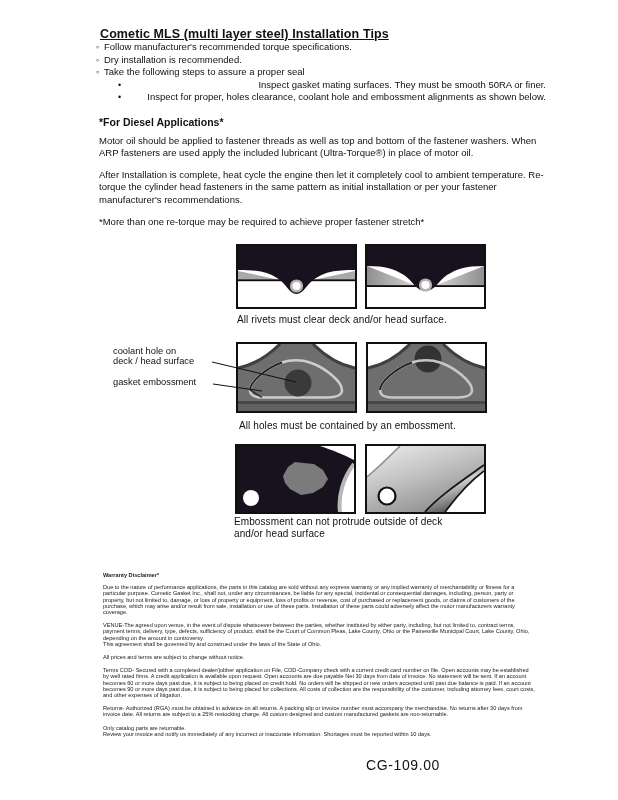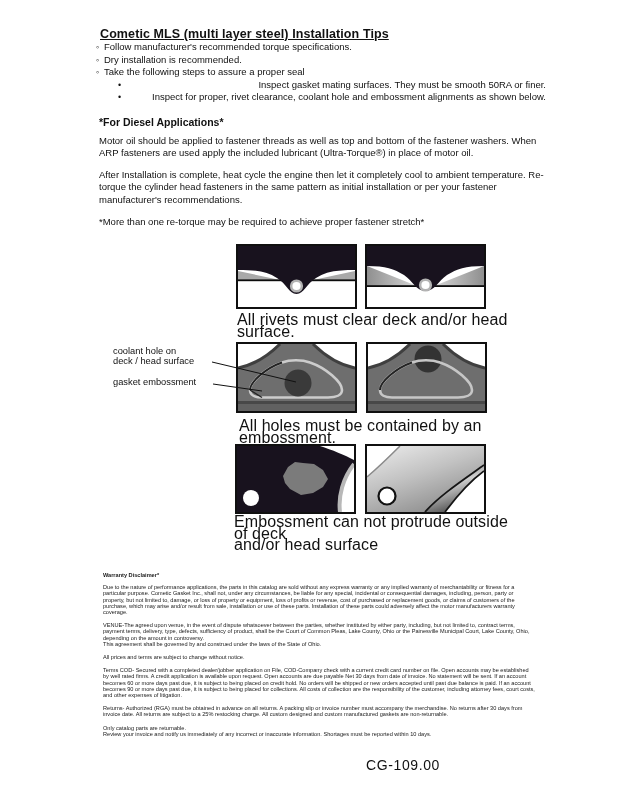--- a/index.html
+++ b/index.html
@@ -16,21 +16,21 @@
   .sb-row{position:relative;padding-left:8px;margin-left:22px;text-align:right;}
   .sb-row::before{content:"•";position:absolute;left:0;top:0;font-size:9px;}
 
   .diesel{left:99px;top:116px;width:452px;font-size:9.5px;line-height:12.6px;}
   .diesel-h{font-size:10.5px;font-weight:bold;margin-bottom:6px;}
   .diesel p{margin:0 0 9px 0;}
 
   .fig-label{font-size:18px;text-align:center;letter-spacing:0.3px;margin-top:28px;}
   .fig-box{box-sizing:border-box;border:2px solid #101010;background:#fff;}
   .fig-box svg{display:block;}
-  .fig-caption{font-size:16px;line-height:11.5px;letter-spacing:0.1px;}
+  .fig-caption{font-size:10px;line-height:11.5px;letter-spacing:0.1px;}
   .callout{font-size:9.3px;line-height:10px;}
 
   .legal{left:103px;top:572px;width:432px;font-size:5.6px;line-height:6.2px;color:#1a1a1a;}
   .legal .hd{font-weight:bold;margin-bottom:6px;}
   .legal .para{margin:0 0 7px 0;}
   .legal .line{margin:0;}
   .legal .gap{margin-bottom:7px;}
 
   .pagenum{left:353px;top:757px;width:100px;text-align:center;font-size:14px;letter-spacing:0.6px;}
 </style>
@@ -39,21 +39,21 @@
 
 <div class="page">
 
   <div class="abs title">Cometic MLS (multi layer steel) Installation Tips</div>
 
   <div class="abs bullets">
     <div class="b-row">Follow manufacturer's recommended torque specifications.</div>
     <div class="b-row">Dry installation is recommended.</div>
     <div class="b-row">Take the following steps to assure a proper seal</div>
     <div class="sb-row">Inspect gasket mating surfaces.  They must be smooth 50RA or finer.</div>
-    <div class="sb-row">Inspect for proper, rivet clearance, coolant hole and embossment alignments as shown below.</div>
+    <div class="sb-row">Inspect for proper, holes clearance, coolant hole and embossment alignments as shown below.</div>
   </div>
 
   <div class="abs diesel">
     <div class="diesel-h">*For Diesel Applications*</div>
     <p>Motor oil should be applied to fastener threads as well as top and bottom of the fastener washers. When ARP fasteners are used apply the included lubricant (Ultra-Torque®) in place of motor oil.</p>
     <p>After Installation is complete, heat cycle the engine then let it completely cool to ambient temperature. Re-torque the cylinder head fasteners in the same pattern as initial installation or per your fastener manufacturer's recommendations.</p>
     <p>*More than one re-torque may be required to achieve proper fastener stretch*</p>
   </div>
 
   <div class="abs fig-label" style="left:236px;top:229px;width:121px;">RIGHT</div>

